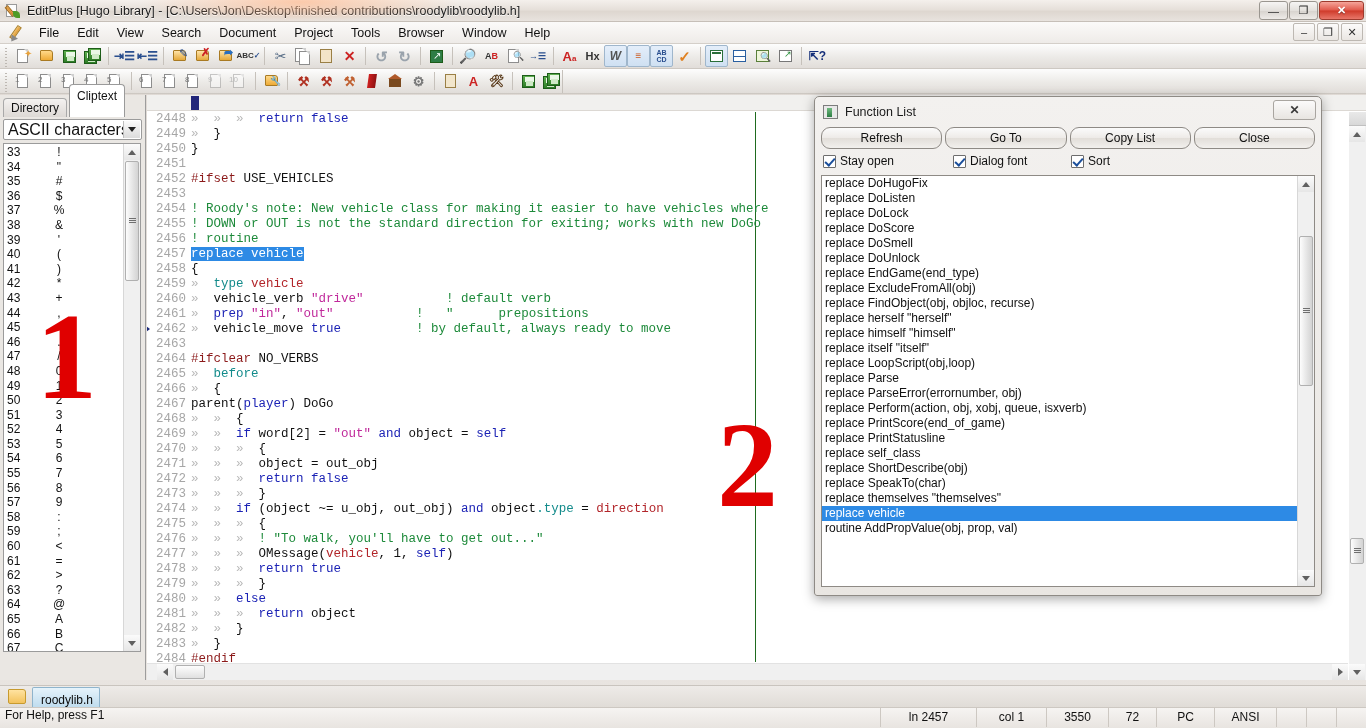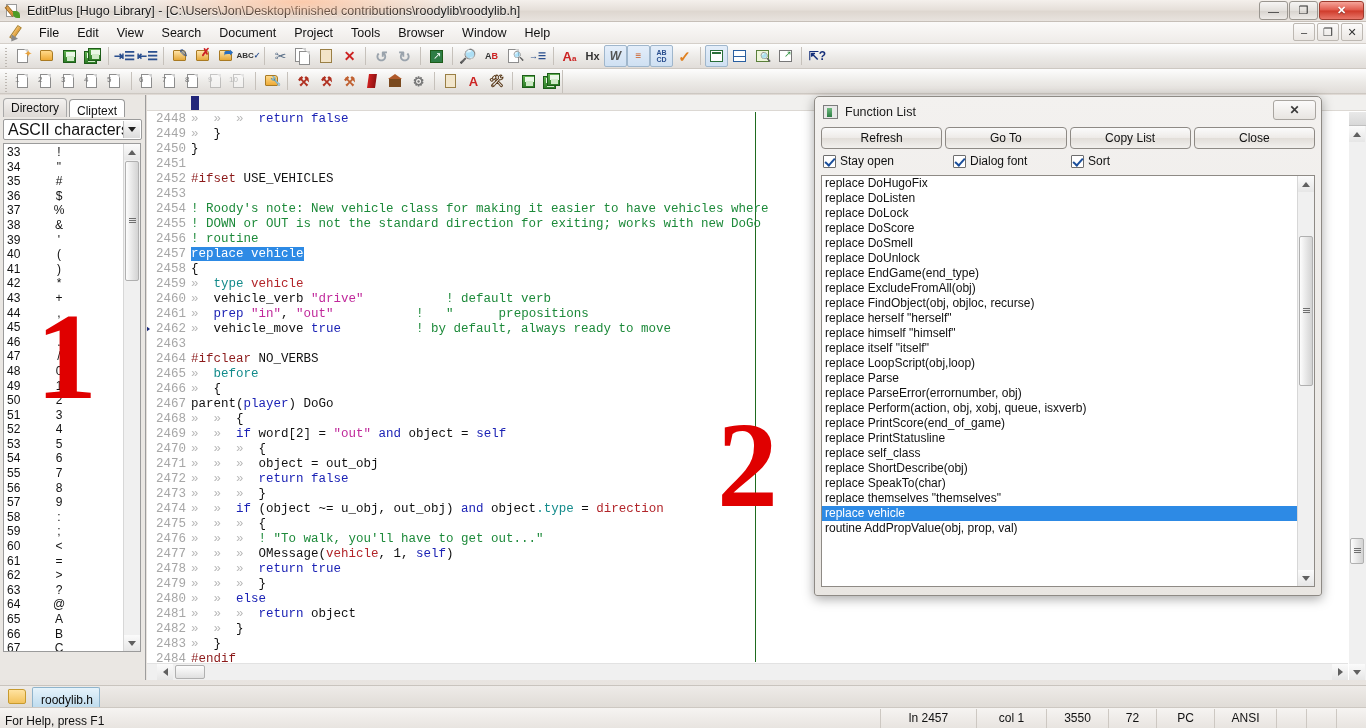--- a/index.html
+++ b/index.html
@@ -148,21 +148,21 @@
   #lefttabs { height: 22px; display: flex; align-items: flex-end; padding-left: 3px;
     background: #eae7e3; }
   .ltab {
     height: 19px; padding: 1px 7px 0 7px; font-size: 12px; color: #111;
     border: 1px solid #a9a9a9; border-bottom: none;
     border-radius: 4px 4px 0 0;
     background: linear-gradient(to bottom, #f4f2f0, #ddd9d5);
     margin-right: 2px; line-height: 17px;
   }
   .ltab.active {
-    background: #ffffff; height: 18px; line-height: 20px;
+    background: #ffffff; height: 33px; line-height: 20px;
     border-color: #9a9a9a; position: relative; z-index: 2; text-align: center;
   }
   #combo {
     margin: 2px 3px 0 3px; height: 21px;
     border: 1px solid #9b9b9b; background: #fff;
     display: flex; align-items: center; position: relative;
     border-radius: 2px;
   }
   #combo .cv { padding-left: 4px; font-size: 16px; color: #111; }
   #combo .arrow {
@@ -224,21 +224,21 @@
     font-size: 12px; color: #0a0a0a; border-radius: 2px 2px 0 0; flex-direction: column;
   }
   .ftab .dia { width: 7px; height: 7px; background: #2f6fb5; transform: rotate(45deg); }
   .ftab .x { color: #b46a6a; font-size: 11px; font-weight: bold; }
 
   
   #statusbar {
     position: absolute; left: 0; top: 707px; width: 1366px; height: 21px;
     background: linear-gradient(to bottom, #f6f4f2, #e8e4e0);
     border-top: 1px solid #cdc8c2;
-    display: flex; align-items: flex-end; font-size: 12px; color: #111;
+    display: flex; align-items: flex-start; font-size: 12px; color: #111;
   }
   #statusbar .msg { padding-left: 5px; flex: 1 1 auto; }
   .sb-cell {
     height: 19px; line-height: 19px; text-align: center;
     border-left: 1px solid #cdc8c2; padding: 0 6px; flex: none;
   }
 
   
   #editor {
     position: absolute; left: 147px; top: 95px; right: 0; height: 585px;
@@ -333,21 +333,21 @@
   #fdclose {
     position: absolute; right: 5px; top: 3px; width: 43px; height: 20px;
     border: 1px solid #a9a5a0; border-radius: 3px;
     background: linear-gradient(to bottom, #fbfafa, #e8e5e1);
     display: flex; align-items: center; justify-content: center;
     font-size: 12px; color: #3a3a3a; font-weight: bold;
   }
   #fdbtnrow { display: flex; gap: 3px; padding: 0 6px; }
   .fdbtn {
     flex: 1 1 0; height: 22px;
-    border: 1px solid #8e8a85; border-radius: 4px;
+    border: 1px solid #8e8a85; border-radius: 9px;
     background: linear-gradient(to bottom, #fbfbfb 0%, #eeebe8 48%, #e2ded9 52%, #f2f0ed 100%);
     font-size: 12px; color: #111;
     display: flex; align-items: center; justify-content: center;
   }
   #fdchkrow { display: flex; padding: 5px 8px 4px 8px; font-size: 12px; color: #111; }
   .chk { display: flex; align-items: center; gap: 4px; }
   .chkbox {
     width: 13px; height: 13px; border: 1px solid #6d6d6d; background: #fff;
     position: relative; flex: none; border-radius: 1px;
   }

